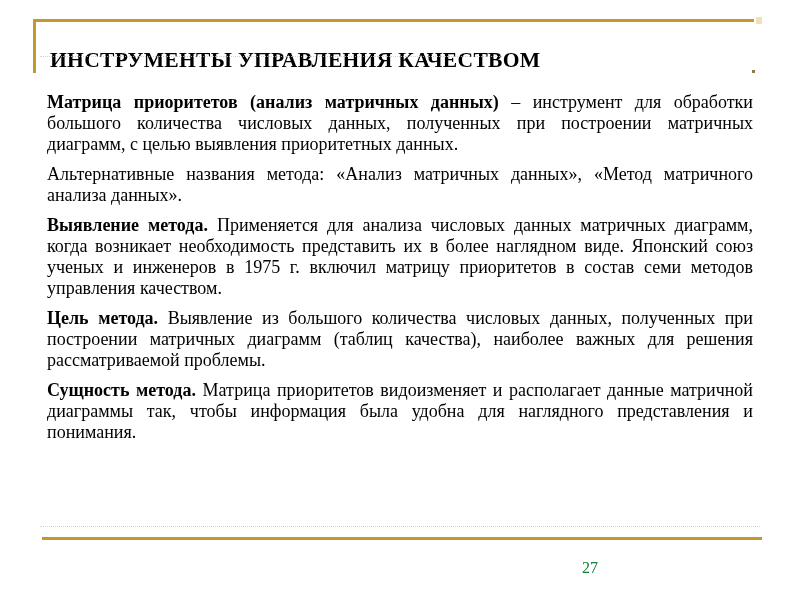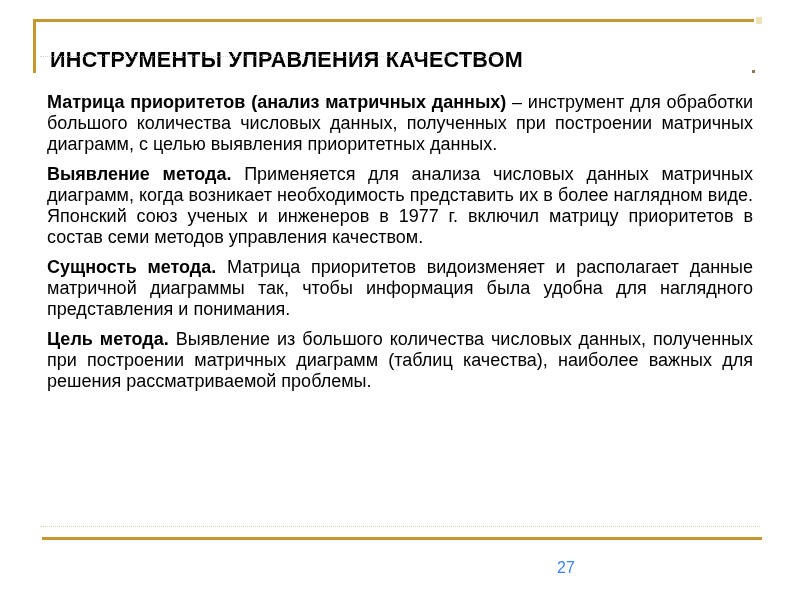--- a/index.html
+++ b/index.html
@@ -2,21 +2,21 @@
 <html><head>
 <meta charset="utf-8">
 <style>
   html, body { margin: 0; padding: 0; background: #ffffff; }
   .slide {
     position: relative;
     width: 800px;
     height: 600px;
     background: #ffffff;
     overflow: hidden;
-    font-family: Liberation Sans, sans-serif;
+    font-family: Liberation Serif, serif;
     color: #000000;
   }
   
   .top-rule {
     position: absolute;
     left: 34px; top: 19px;
     width: 720px; height: 3px;
     background: #C2992D;
   }
   .top-rule-end {
@@ -76,45 +76,46 @@
     border-bottom: 1px dotted #DCD3BC;
   }
   .bottom-rule {
     position: absolute;
     left: 42px; top: 537px;
     width: 720px; height: 3px;
     background: #C2992D;
   }
   .page-number {
     position: absolute;
-    left: 550px; top: 559px;
+    left: 574px; top: 559px;
     width: 32px;
     text-align: center;
     font-size: 16px;
-    color: #3b82f6;
+    color: #15803d;
   }
 </style>
 </head>
 <body>
 
 <div class="slide">
 
   <div class="top-rule"></div>
   <div class="top-rule-end"></div>
   <div class="left-rule"></div>
   <div class="corner-dot"></div>
 
   <h1 class="slide-title">ИНСТРУМЕНТЫ УПРАВЛЕНИЯ КАЧЕСТВОМ</h1>
   <div class="title-dotted"></div>
 
   <div class="body-text">
     <p><b>Матрица приоритетов (анализ матричных данных)</b><span> – инструмент для обработки большого количества числовых данных, полученных при построении матричных диаграмм, с целью выявления приоритетных данных.</span></p>
-    <p><b>Выявление метода.</b><span> Применяется для анализа числовых данных матричных диаграмм, когда возникает необходимость представить их в более наглядном виде. Японский союз ученых и инженеров в 1977 г. включил матрицу приоритетов в состав семи методов управления качеством.</span></p>
+    <p><b></b><span>Альтернативные названия метода: «Анализ матричных данных», «Метод матричного анализа данных».</span></p>
+    <p><b>Выявление метода.</b><span> Применяется для анализа числовых данных матричных диаграмм, когда возникает необходимость представить их в более наглядном виде. Японский союз ученых и инженеров в 1975 г. включил матрицу приоритетов в состав семи методов управления качеством.</span></p>
+    <p><b>Цель метода.</b><span> Выявление из большого количества числовых данных, полученных при построении матричных диаграмм (таблиц качества), наиболее важных для решения рассматриваемой проблемы.</span></p>
     <p><b>Сущность метода.</b><span> Матрица приоритетов видоизменяет и располагает данные матричной диаграммы так, чтобы информация была удобна для наглядного представления и понимания.</span></p>
-    <p><b>Цель метода.</b><span> Выявление из большого количества числовых данных, полученных при построении матричных диаграмм (таблиц качества), наиболее важных для решения рассматриваемой проблемы.</span></p>
   </div>
 
   <div class="bottom-dotted"></div>
   <div class="bottom-rule"></div>
 
   <div class="page-number">27</div>
 
 </div>
 
 </body></html>

